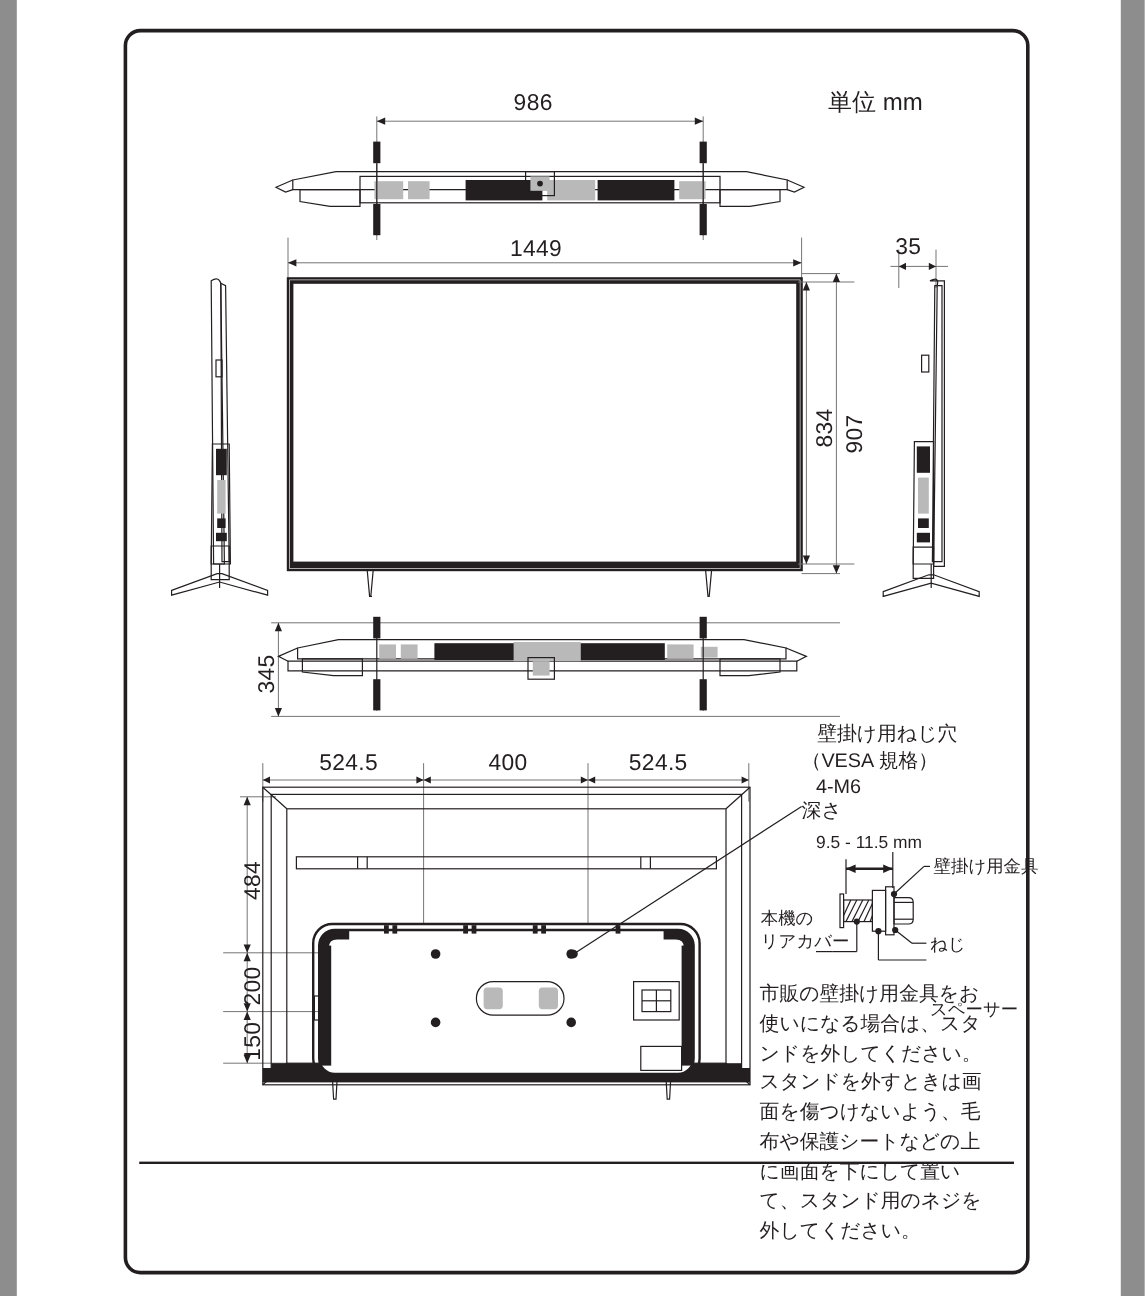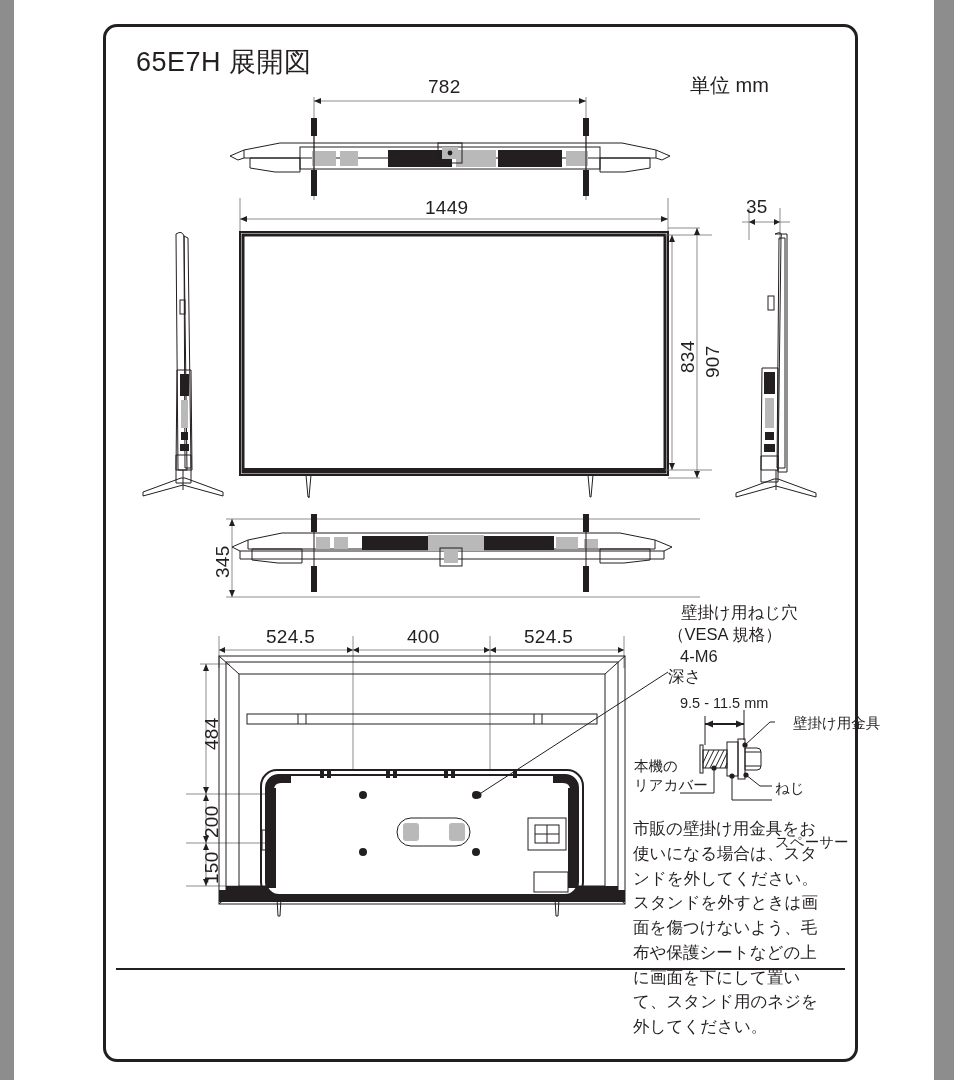--- a/index.html
+++ b/index.html
@@ -88,21 +88,20 @@
 </head>
 <body>
 
 <div id="page">
 
   <div class="edge-bar edge-left"></div>
   <div class="edge-bar edge-right"></div>
 
   <div id="frame"></div>
 
-  <div class="ttl">65E7H 展開図</div>
   <div class="unit">単位 mm</div>
 
   <svg width="954" height="1080">
 
     <g>
 
       <line class="lnt" x1="314" y1="97" x2="314" y2="200"></line>
       <line class="lnt" x1="586" y1="97" x2="586" y2="200"></line>
       <line class="lnt" x1="314" y1="101" x2="586" y2="101"></line>
       <path class="fillblk" d="M314 101 l7 -3 v6 z"></path>
@@ -358,41 +357,41 @@
       <line class="ln" x1="732" y1="800" x2="772" y2="800"></line>
 
       <circle class="fillblk" cx="714" cy="768" r="2.6"></circle>
       <line class="ln" x1="714" y1="768" x2="714" y2="793"></line>
       <line class="ln" x1="714" y1="793" x2="694" y2="793"></line>
       <line class="ln" x1="694" y1="793" x2="680" y2="793"></line>
     </g>
 
   </svg>
 
-  <div class="dim" style="left:428px; top:76px;">782</div>
+  <div class="dim" style="left:428px; top:76px;">986</div>
   <div class="dim" style="left:425px; top:197px;">1449</div>
   <div class="dim v" style="left:677px; top:373px;">834</div>
   <div class="dim v" style="left:702px; top:378px;">907</div>
   <div class="dim" style="left:746px; top:196px;">35</div>
   <div class="dim v" style="left:212px; top:578px;">345</div>
 
   <div class="dim" style="left:266px; top:626px;">524.5</div>
   <div class="dim" style="left:407px; top:626px;">400</div>
   <div class="dim" style="left:524px; top:626px;">524.5</div>
   <div class="dim v" style="left:201px; top:750px;">484</div>
   <div class="dim v" style="left:201px; top:838px;">200</div>
   <div class="dim v" style="left:201px; top:884px;">150</div>
 
   <div class="note" style="left:668px; top:601px;margin-left:13px;">壁掛け用ねじ穴</div>
   <div class="note" style="left:668px; top:623px;">（VESA 規格）</div>
   <div class="note" style="left:680px; top:645px;">4-M6</div>
   <div class="note" style="left:668px; top:665px;">深さ</div>
 
   <div class="dlab" style="left:680px; top:694px;text-align:center;">9.5 - 11.5 mm</div>
-  <div class="dlab" style="left:778px; top:714px;margin-left:15px;">壁掛け用金具</div>
+  <div class="dlab" style="left:778px; top:714px;">壁掛け用金具</div>
   <div class="dlab" style="left:634px; top:757px;">本機の
 リアカバー</div>
   <div class="dlab" style="left:775px; top:779px;">ねじ</div>
   <div class="dlab" style="left:775px; top:793px;margin-top:40px;">スペーサー</div>
 
   <div class="para" style="left:633px; top:816px;">市販の壁掛け用金具をお使いになる場合は、スタンドを外してください。スタンドを外すときは画面を傷つけないよう、毛布や保護シートなどの上に画面を下にして置いて、スタンド用のネジを外してください。</div>
 
   <div class="footer-rule"></div>
 
 </div>

